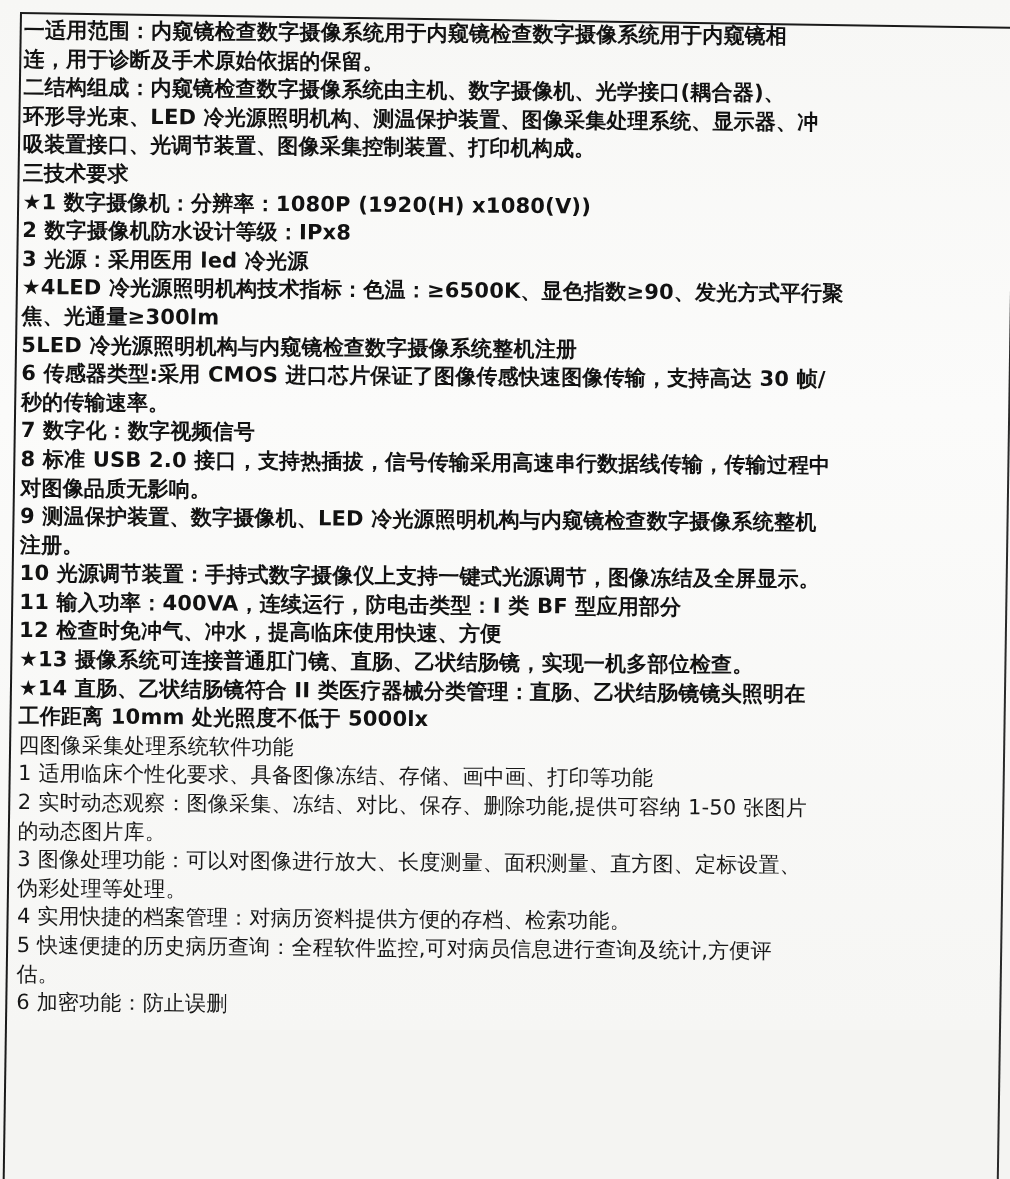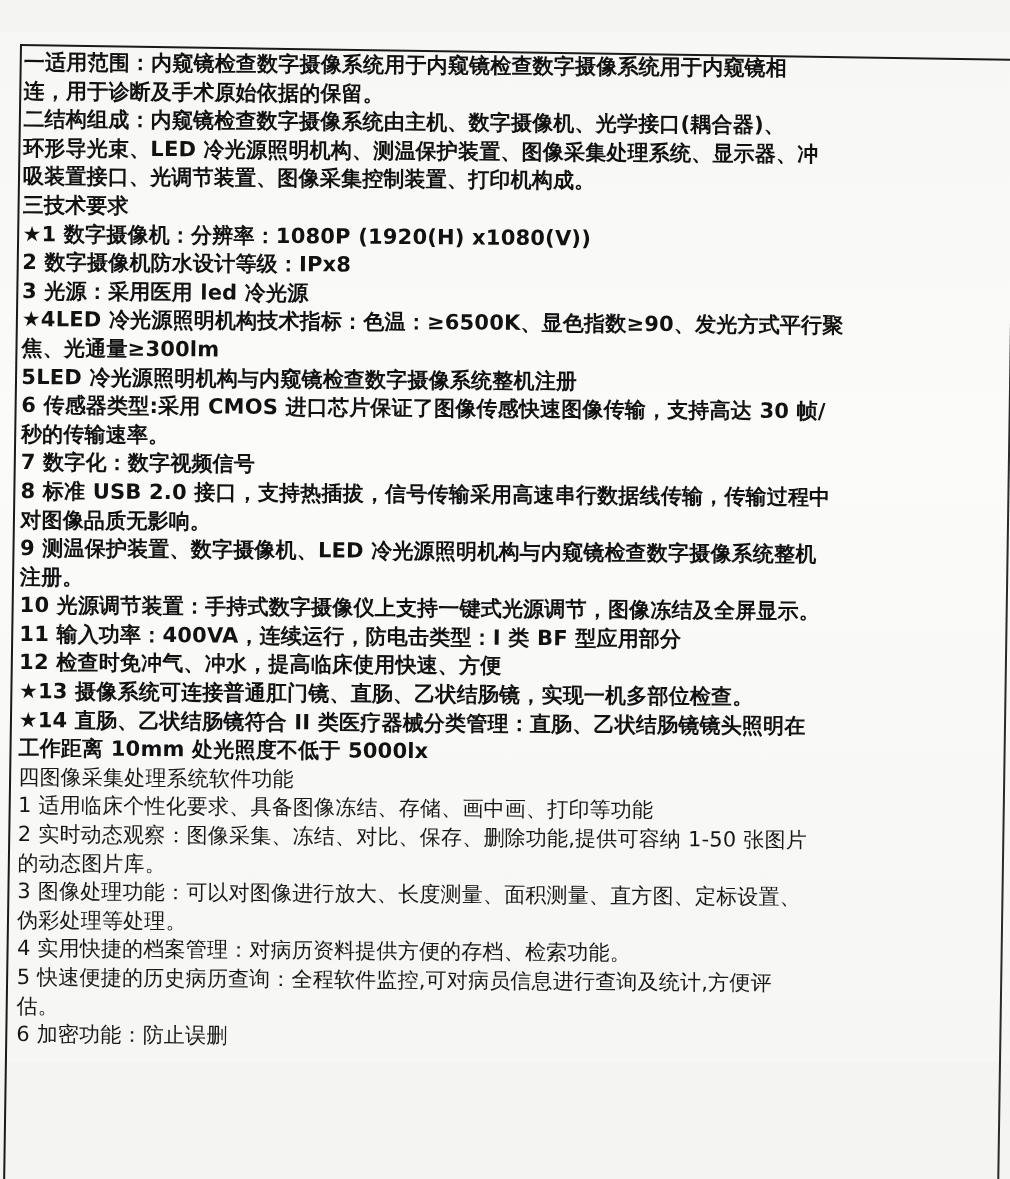--- a/index.html
+++ b/index.html
@@ -14,21 +14,20 @@
     position: relative;
     font-family: "DejaVu Sans", "Liberation Sans", sans-serif;
   }
   .paper {
     position: absolute;
     left: 0;
     top: 0;
     width: 1010px;
     height: 1030px;
     background: linear-gradient(180deg, #f7f7f5 0%, #fbfbfa 40%, #f6f6f4 100%);
-    margin-top: 32px;
   }
   .frame {
     position: absolute;
     left: 20px;
     top: 12px;
     width: 992px;
     height: 1190px;
     border-left: 2px solid #1a1a1a;
     border-top: 2px solid #1a1a1a;
     border-right: 2px solid #2a2a2a;

